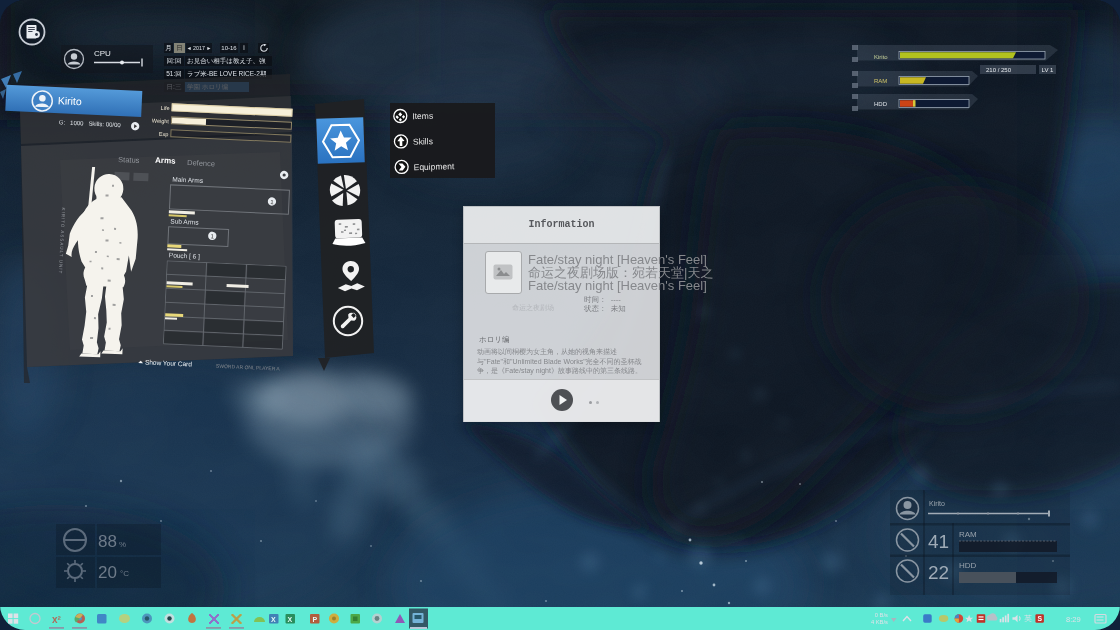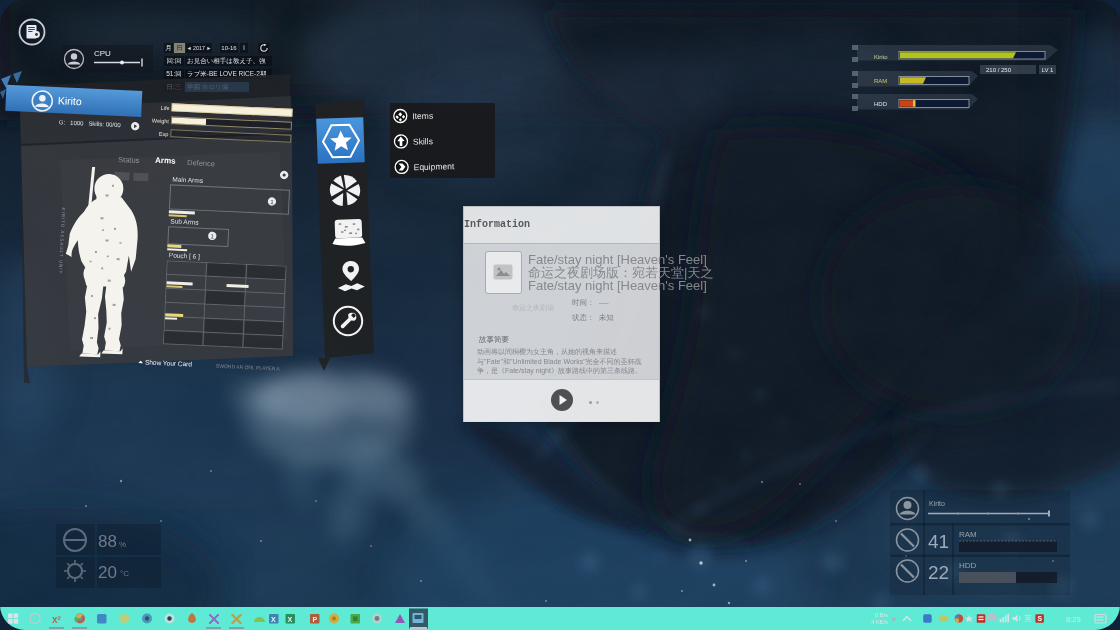--- a/index.html
+++ b/index.html
@@ -387,38 +387,38 @@
    <text x="23" y="42" font-size="8.5" fill="#e8e8e8" font-family="Liberation Sans">Skills</text>
    <circle cx="11" cy="64" r="6.5" fill="#111" stroke="#fff" stroke-width="1.3"></circle>
    <path d="M 8,60.5 L 12,60.5 L 14.8,64 L 12,67.5 L 8,67.5 L 10.8,64 Z" fill="#fff"></path>
    <text x="23" y="67.5" font-size="8.5" fill="#e8e8e8" font-family="Liberation Sans">Equipment</text>
   </g>
  </svg>
 </div>
 
 <div id="info" class="abs" style="left:463px;top:206px;width:195px;height:214px;background:rgba(231,232,234,0.88);box-shadow:0 2px 10px rgba(0,0,0,0.25);border:1px solid rgba(170,172,176,0.45);">
   <div class="abs" style="left:0;top:0;width:195px;height:36px;background:rgba(242,243,244,0.5);border-bottom:1px solid #b4b6b8;"></div>
-  <div class="abs" style="left:0;top:12px;width:195px;font-size:10px;font-weight:bold;color:#56585c;font-family:'Liberation Mono',monospace;">Information</div>
+  <div class="abs" style="left:0;top:12px;width:195px;text-align:center;font-size:10px;font-weight:bold;color:#56585c;font-family:'Liberation Mono',monospace;">Information</div>
 
   <div class="abs" style="left:21px;top:44px;width:35px;height:41px;border:1px solid #a8aaac;border-radius:3px;background:rgba(250,250,250,0.6);">
     <svg width="20" height="16" style="position:absolute;left:7px;top:12px">
       <rect x="0.5" y="0.5" width="19" height="15" rx="2" fill="#c0c2c4"></rect>
       <path d="M 3,12 L 8,6 L 11,10 L 13,8 L 17,12 Z" fill="#8a8c8e"></path>
       <circle cx="6" cy="5" r="1.5" fill="#8a8c8e"></circle>
     </svg>
   </div>
   <div class="abs" style="left:64px;top:46px;width:128px;font-size:13px;color:#86888c;line-height:13px;white-space:nowrap;">
     Fate/stay night [Heaven's Feel]<br>命运之夜剧场版：宛若天堂|天之<br>Fate/stay night [Heaven's Feel]
   </div>
 
-  <div class="abs" style="left:108px;top:88px;font-size:7.5px;color:#7a7c80;line-height:15px;">
+  <div class="abs" style="left:120px;top:88px;font-size:7.5px;color:#7a7c80;line-height:9px;">
     时间：&nbsp;&nbsp;----<br>状态：&nbsp;&nbsp;未知
   </div>
   <div class="abs" style="left:48px;top:96px;font-size:7px;color:rgba(140,143,148,0.4);">命运之夜剧场</div>
-  <div class="abs" style="left:15px;top:128px;font-size:7.5px;color:#6a6c70;">故事简要</div>
+  <div class="abs" style="left:15px;top:128px;font-size:7.5px;color:#6a6c70;">ホロリ编</div>
   <div class="abs" style="left:13px;top:140px;width:170px;height:30px;overflow:hidden;font-size:7px;color:#85878b;line-height:9.5px;">
     动画将以间桐樱为女主角，从她的视角来描述与"Fate"和"Unlimited Blade Works"完全不同的圣杯战争，是《Fate/stay night》故事路线中的第三条线路。樱线揭示了圣
   </div>
 
   <div class="abs" style="left:0;top:172px;width:195px;height:42px;background:rgba(243,244,245,0.6);border-top:1px solid #c0c2c4;"></div>
   <svg class="abs" width="24" height="24" style="left:86px;top:181px">
     <circle cx="12" cy="12" r="11" fill="#4e5054"></circle>
     <path d="M 9.5,7 L 17,12 L 9.5,17 Z" fill="#f2f3f4"></path>
   </svg>
   <div class="abs" style="left:125px;top:194px;width:3px;height:3px;border-radius:50%;background:#9a9ca0;"></div>

